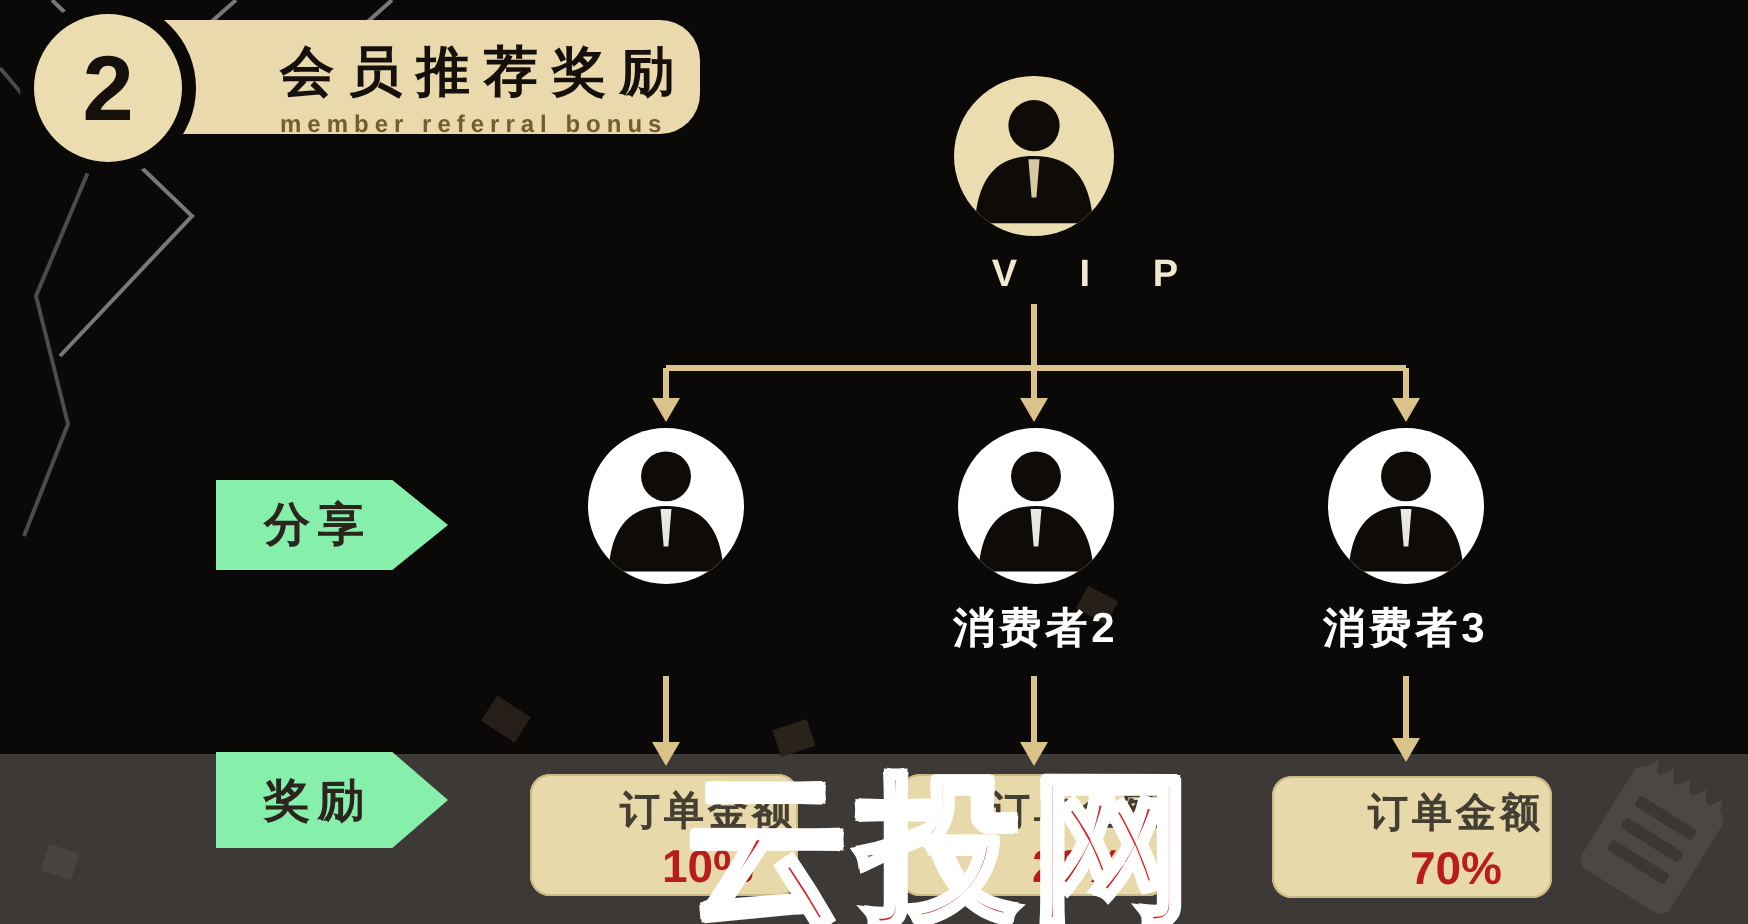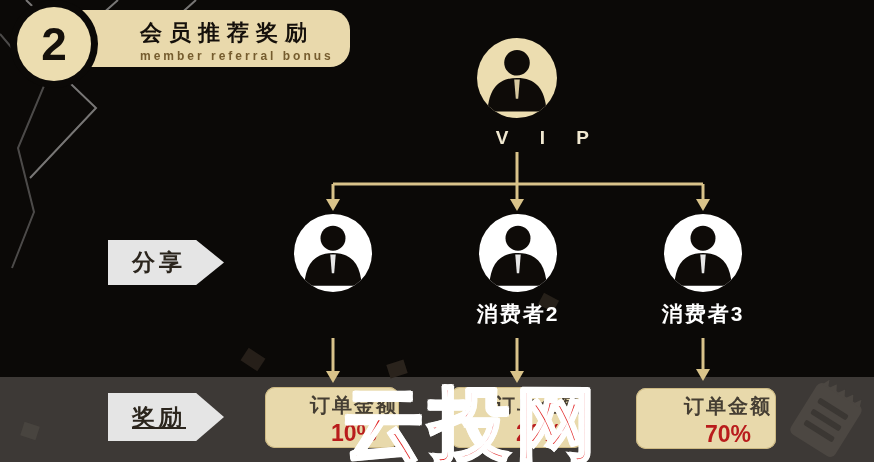--- a/index.html
+++ b/index.html
@@ -23,21 +23,21 @@
     position:absolute; left:10px; top:0px; width:88px; height:88px;
     background:#0b0907; border-radius:50%;
   }
   .badge{
     position:absolute; left:17px; top:7px; width:74px; height:74px;
     background:#ecddb0; border-radius:50%;
     display:flex; align-items:center; justify-content:center;
   }
   .badge span{ font-size:46px; font-weight:bold; color:#15100b; }
   .titles{ position:absolute; left:102px; top:8px; width:240px; }
-  .title{ font-size:22px; font-weight:bold; color:#15100b; letter-spacing:7px; white-space:nowrap; }
+  .title{ font-size:27px; font-weight:bold; color:#15100b; letter-spacing:7px; white-space:nowrap; }
   .subtitle{ font-size:12px; font-weight:bold; color:#755c2e; letter-spacing:3px; margin-top:1px; white-space:nowrap; }
 
   
   .avatar{
     position:absolute; border-radius:50%; overflow:hidden;
     display:flex; align-items:flex-end; justify-content:center;
   }
   .avatar svg{ width:100%; height:100%; display:block; }
   .avatar.vip{ left:477px; top:38px; width:80px; height:80px; background:#ecddb0; }
   .avatar.c1{ left:294px; top:214px; width:78px; height:78px; background:#ffffff; }
@@ -52,28 +52,28 @@
   .consumer-label{
     position:absolute; top:300px; width:160px; text-align:center;
     color:#ffffff; font-size:21px; font-weight:bold; letter-spacing:2px;
   }
   .consumer-label.l1{ left:253px; }
   .consumer-label.l2{ left:438px; }
   .consumer-label.l3{ left:623px; }
 
   
   .tag{
-    position:absolute; background:#e5e5e5;
+    position:absolute; background:#86efac;
     clip-path:polygon(0 0, 76% 0, 100% 50%, 76% 100%, 0 100%);
     display:flex; align-items:center;
     font-size:23px; font-weight:bold; color:#2b251d; letter-spacing:4px;
     padding-left:24px;
   }
   .tag.share{ left:108px; top:240px; width:116px; height:45px; }
-  .tag.reward{ left:108px; top:393px; width:116px; height:48px;text-decoration:underline; }
+  .tag.reward{ left:108px; top:376px; width:116px; height:48px; }
 
   
   .box{
     position:absolute; top:387px; height:61px; background:#e8d9ab;
     border-radius:10px; text-align:center; padding-top:5px;
     box-shadow:inset 0 0 0 1px #cdb983;
     padding-left:44px;
   }
   .box.b1{ left:265px; width:134px; }
   .box.b2{ left:450px; width:134px; }

